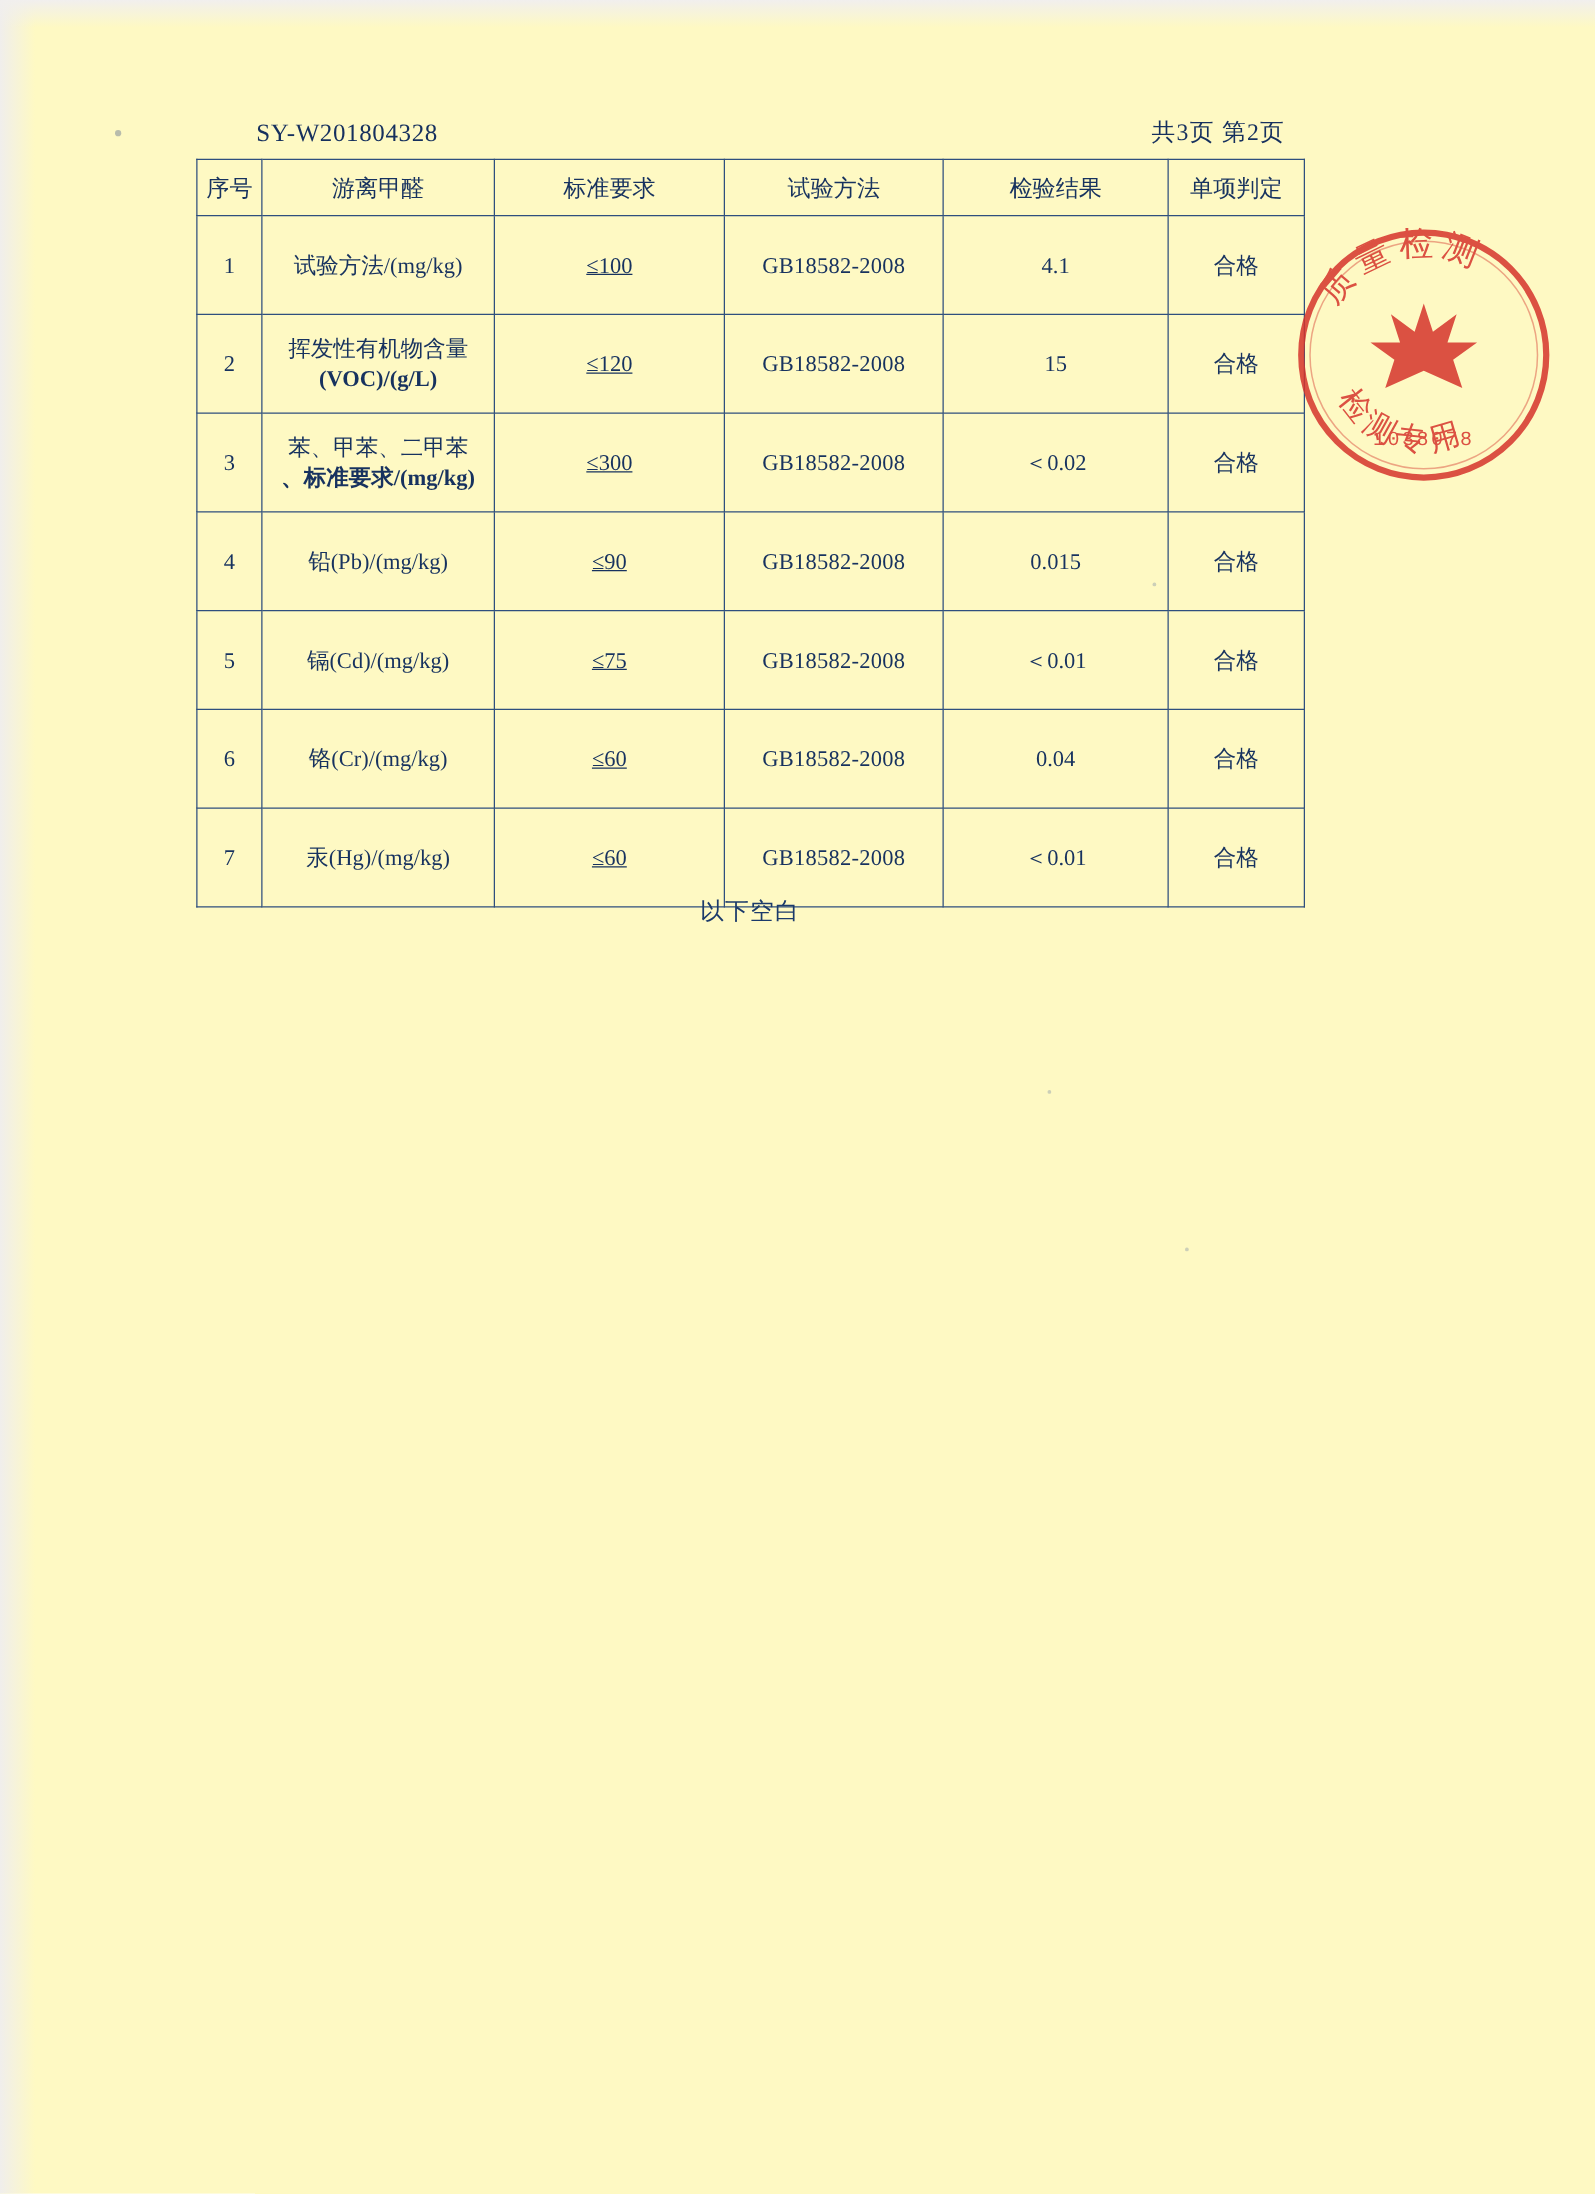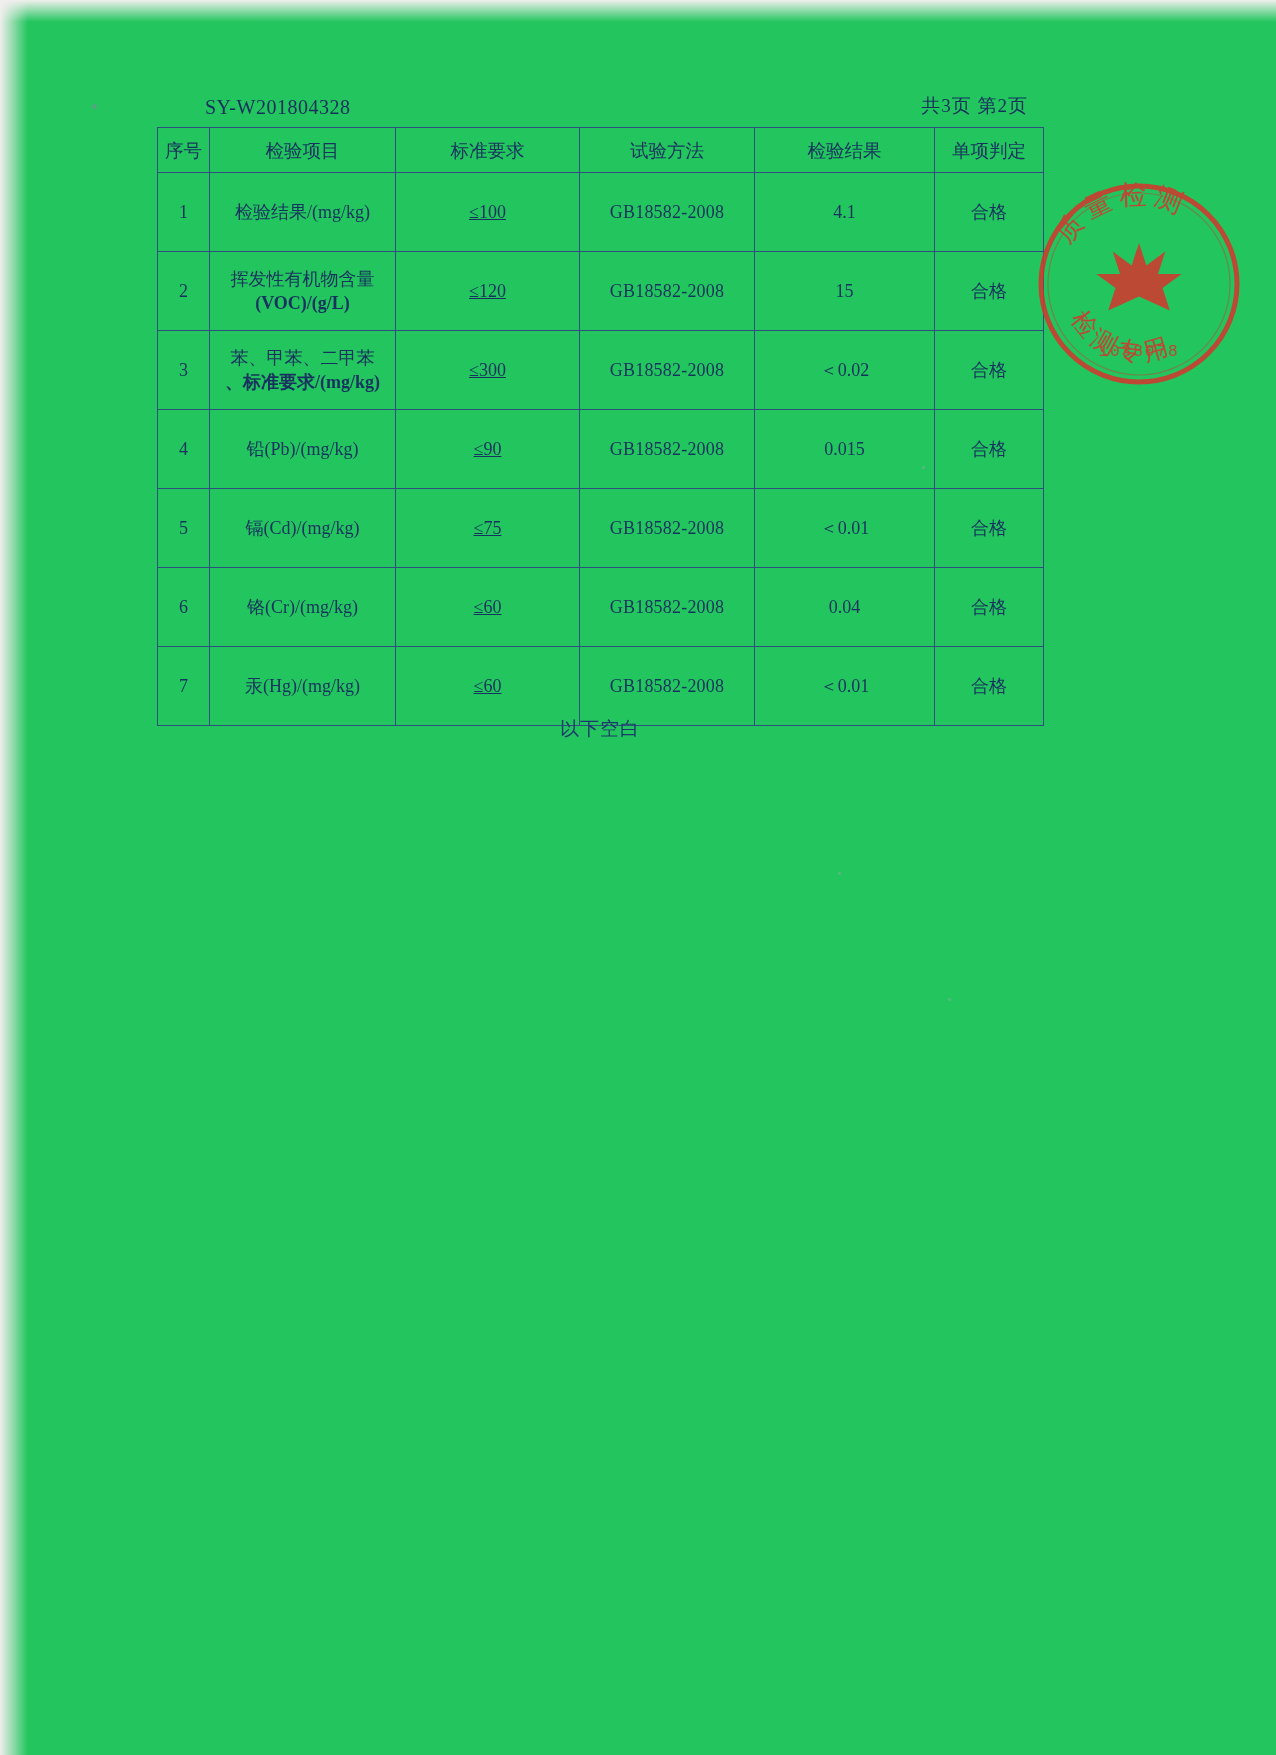--- a/index.html
+++ b/index.html
@@ -12,21 +12,21 @@
     height: 1755px;
     position: relative;
     font-family: "Liberation Serif", serif;
     color: #1b2a4a;
     overflow: hidden;
   }
 
   .page {
     position: absolute;
     inset: 0;
-    background: #22c55e;
+    background: #fef9c3;
   }
 
   
   .scan-edge-left {
     position: absolute;
     left: 0; top: 0; bottom: 0;
     width: 28px;
     background: linear-gradient(to right, #f0eeec, rgba(255,255,255,0));
     pointer-events: none;
   }
@@ -151,32 +151,32 @@
       <col class="col-no">
       <col class="col-item">
       <col class="col-std">
       <col class="col-meth">
       <col class="col-res">
       <col class="col-judge">
     </colgroup>
     <thead>
       <tr>
         <th>序号</th>
-        <th>检验项目</th>
+        <th>游离甲醛</th>
         <th>标准要求</th>
         <th>试验方法</th>
         <th>检验结果</th>
         <th>单项判定</th>
       </tr>
     </thead>
     <tbody>
       <tr>
         <td class="cell-no">1</td>
         <td class="cell-item">
-          <span>检验结果/(mg/kg)</span>
+          <span>试验方法/(mg/kg)</span>
           <span class="l2"></span>
         </td>
         <td class="cell-std">≤100</td>
         <td class="cell-meth">GB18582-2008</td>
         <td class="cell-res">4.1</td>
         <td class="cell-judge">合格</td>
       </tr>
       <tr>
         <td class="cell-no">2</td>
         <td class="cell-item">

